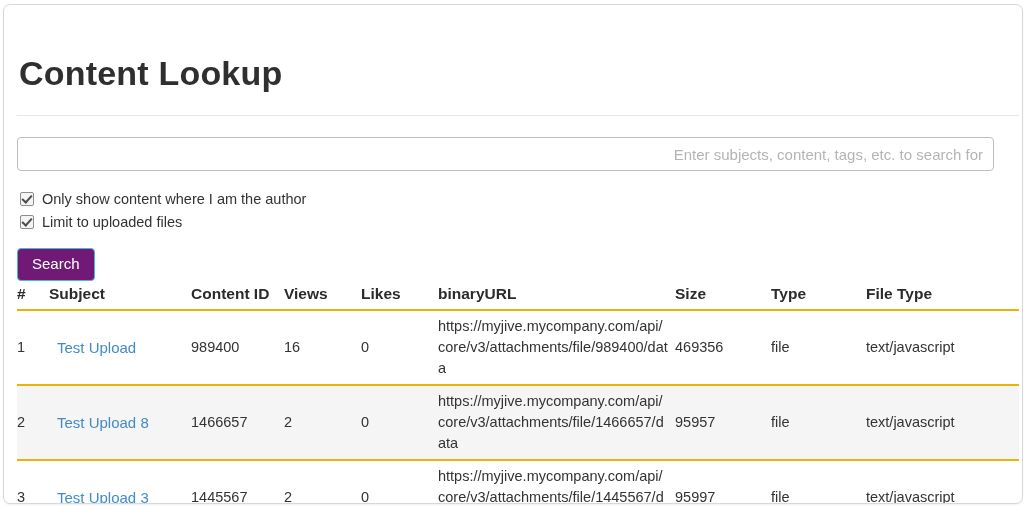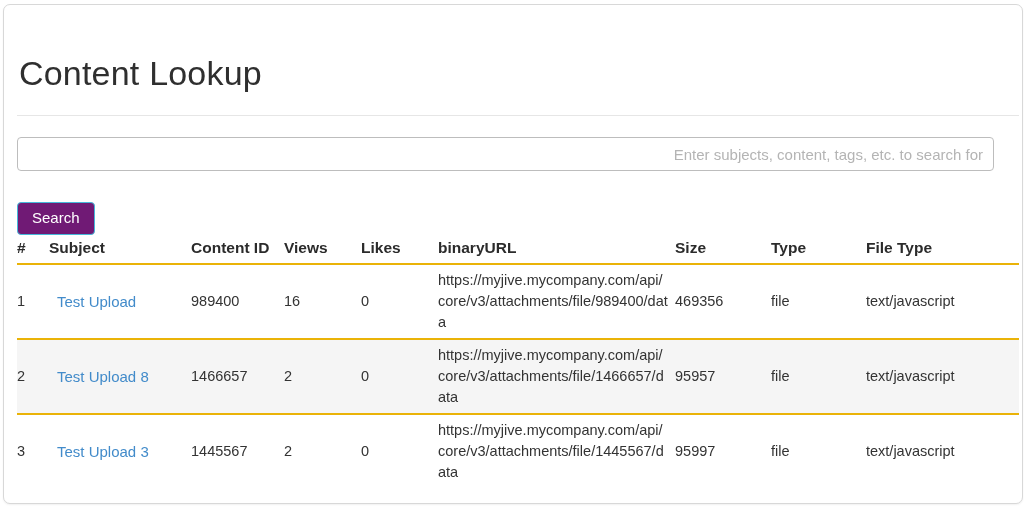--- a/index.html
+++ b/index.html
@@ -33,21 +33,21 @@
   .inner {
     position: absolute;
     left: 13px;
     top: 0;
     width: 1002px;
   }
 
   
   .page-title {
     font-size: 34px;
-    font-weight: normal;
+    font-weight: bold;
     color: #2f2f2f;
     margin: 0;
     padding: 48px 0 0 2px;
     letter-spacing: 0.2px;
     line-height: 40px;
   }
 
   .rule {
     margin: 22px 0 0 0;
     height: 1px;
@@ -194,20 +194,28 @@
 
     <h1 class="page-title">Content Lookup</h1>
 
     <div class="rule"></div>
 
     <div class="search-wrap">
       <input class="search-input" type="text" placeholder="Enter subjects, content, tags, etc. to search for" style="">
     </div>
 
     <div class="checks">
+      <div class="check-row">
+        <span class="cbox checked"></span>
+        <span class="check-label">Only show content where I am the author</span>
+      </div>
+      <div class="check-row">
+        <span class="cbox checked"></span>
+        <span class="check-label">Limit to uploaded files</span>
+      </div>
     </div>
 
     <div class="btn-wrap">
       <button class="btn-search" type="button">Search</button>
     </div>
 
     <div class="table-wrap">
       <table class="results">
         <colgroup>
           <col class="c-num">

